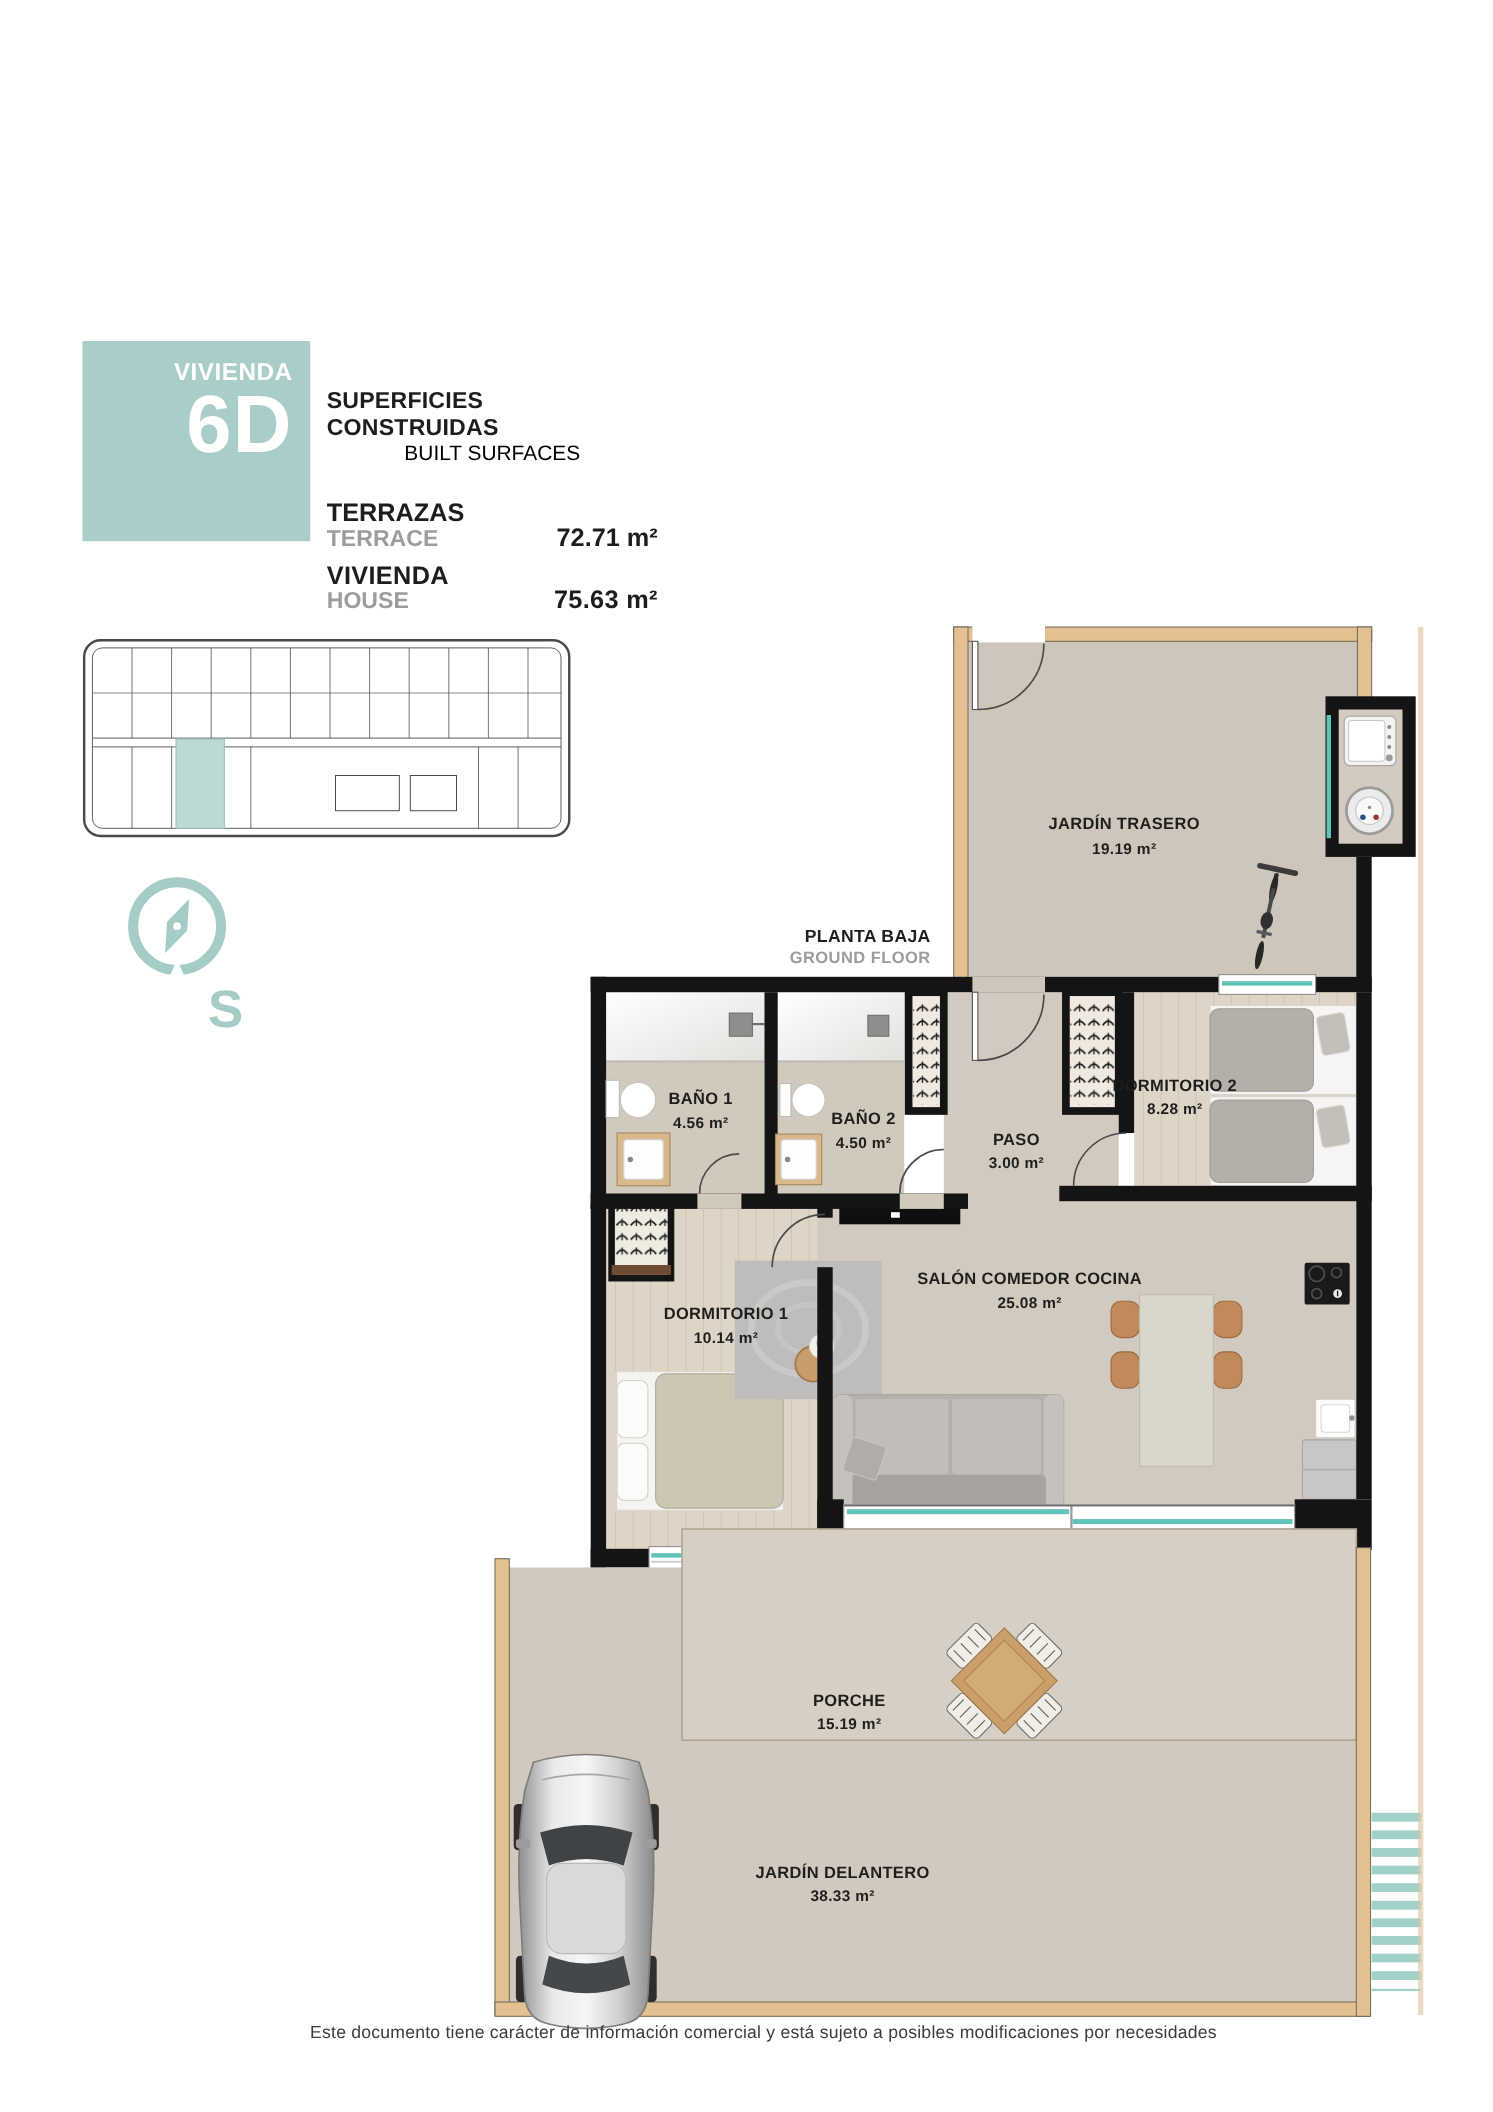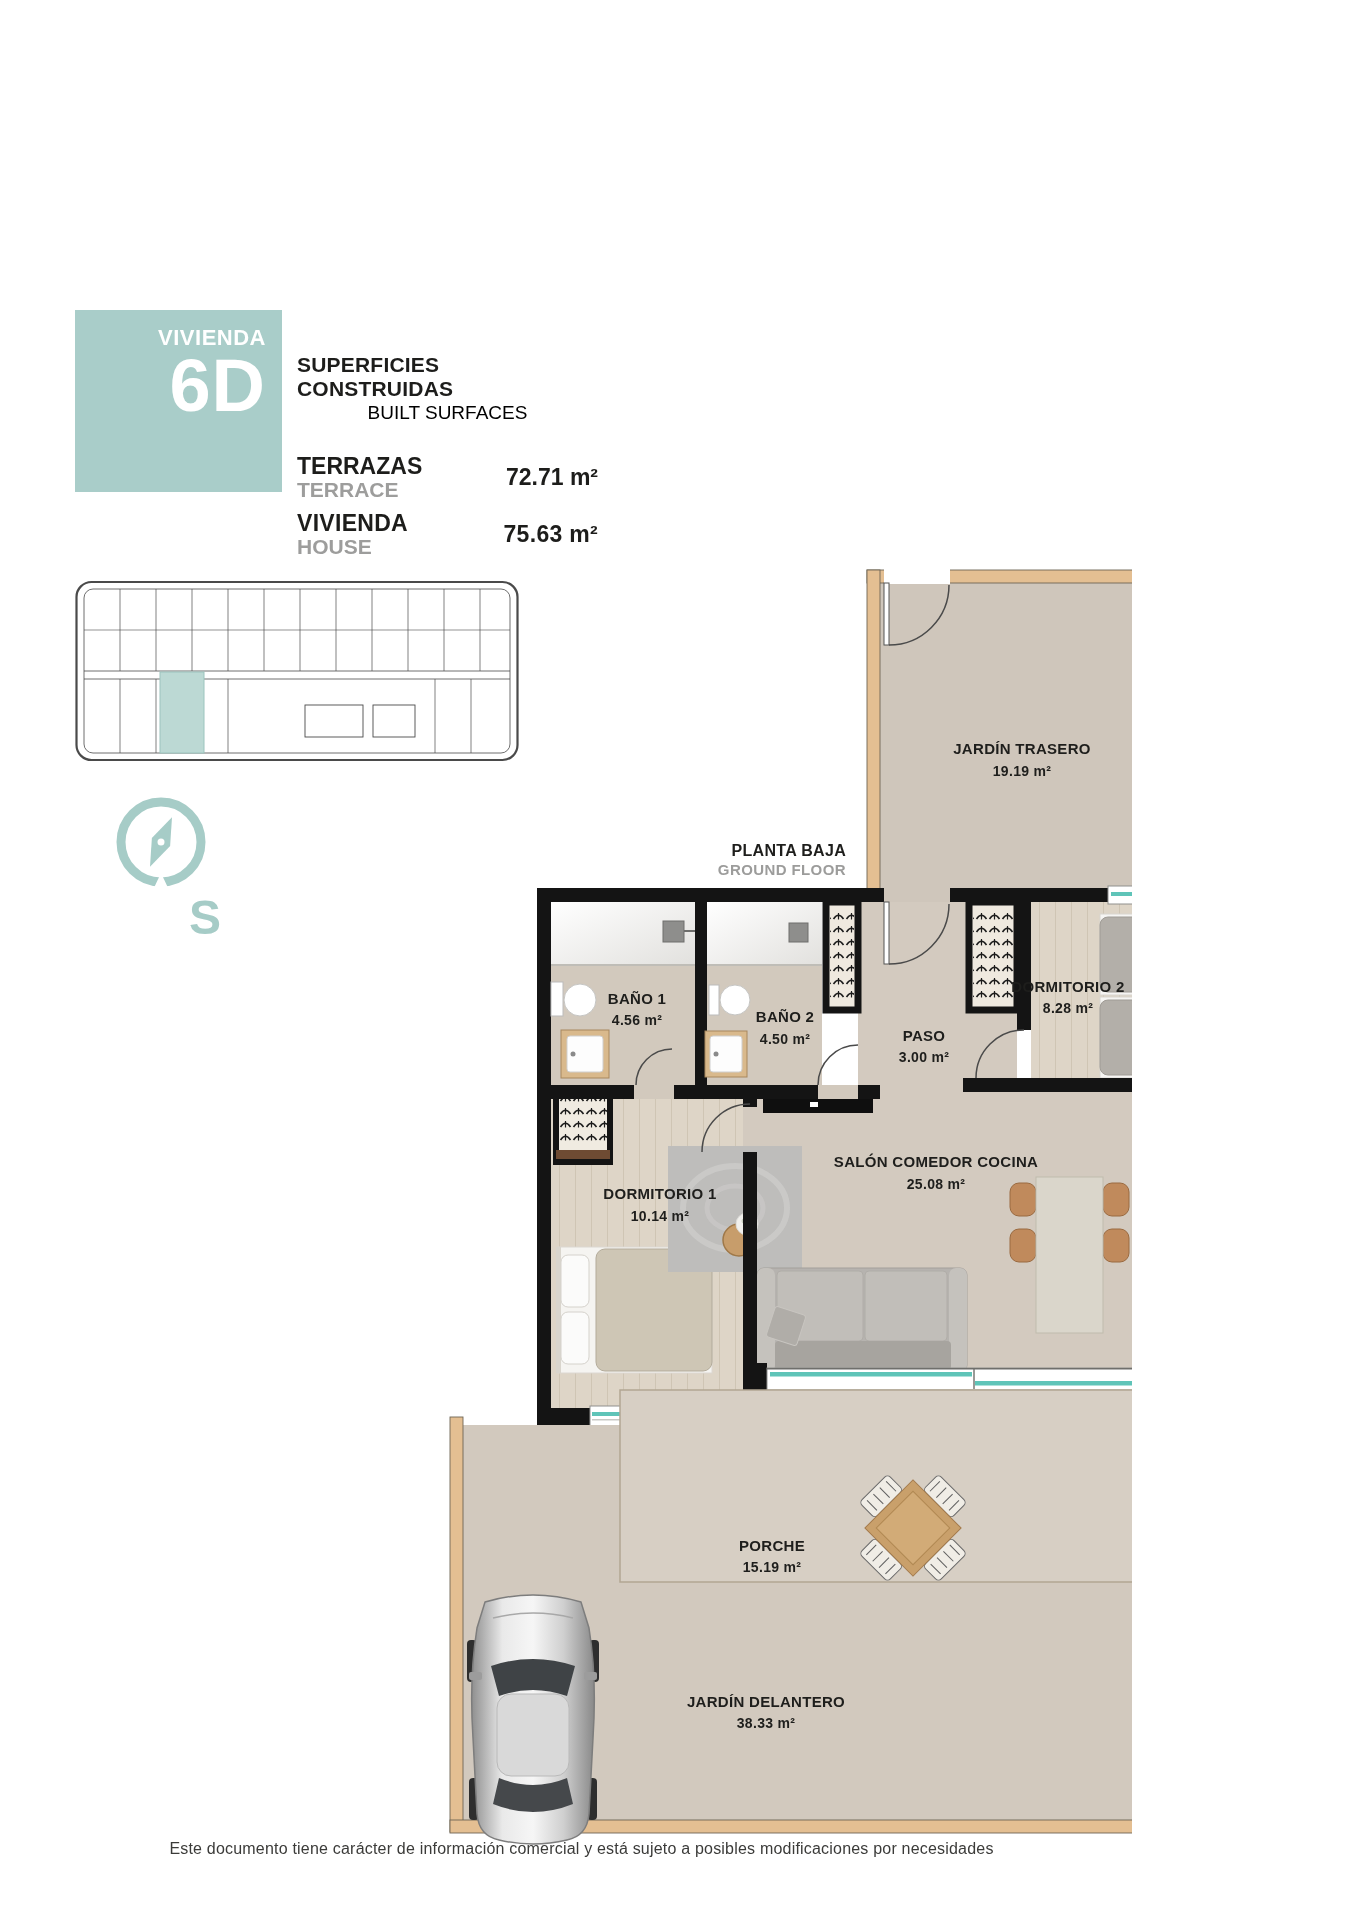--- a/index.html
+++ b/index.html
@@ -1,26 +1,26 @@
 <!DOCTYPE html>
 <html><head>
 <meta charset="utf-8">
 <style>
   html,body{margin:0;padding:0;background:#ffffff;}
-  .page{position:relative;width:1132px;height:1920px;background:#ffffff;
+  .page{position:relative;width:1357px;height:1920px;background:#ffffff;
         font-family:"Liberation Sans",sans-serif;overflow:hidden;}
   
   .unit-box{position:absolute;left:75px;top:310px;width:207px;height:182px;
             background:#a9cdc9;box-sizing:border-box;text-align:right;padding:15px 16px 0 0;}
   .unit-label{color:#fff;font-weight:bold;font-size:22px;letter-spacing:.5px;}
   .unit-code{color:#fff;font-weight:bold;font-size:74px;line-height:.95;letter-spacing:1px;}
   .surfaces{position:absolute;left:297px;top:313px;width:301px;margin-top:40px;}
   .s-title-es{font-size:21px;font-weight:bold;color:#1d1d1b;letter-spacing:.2px;}
   .s-title-en{font-size:19px;font-weight:normal;color:#000000;text-align:center;margin-top:1px;}
-  .s-row{display:flex;justify-content:space-between;align-items:center;}
+  .s-row{display:flex;justify-content:space-between;align-items:flex-end;}
   .s-row.terrace{margin-top:31px;}
   .s-row.house{margin-top:12px;}
   .lbl-es{font-size:23px;font-weight:bold;color:#1d1d1b;line-height:1;}
   .lbl-en{font-size:21px;font-weight:bold;color:#9d9d9c;line-height:1;margin-top:1px;}
   .s-val{font-size:23px;font-weight:bold;color:#1d1d1b;line-height:1;}
   .s-row.house .lbl-es,.s-row.house .s-val{font-weight:900;letter-spacing:.3px;}
   .s-row.house .lbl-en{font-weight:900;}
   
   .footer{position:absolute;left:0;right:0;top:1838px;text-align:center;
           font-size:16px;color:#3b3b39;line-height:1.4;letter-spacing:.2px;padding-left:31px;}

